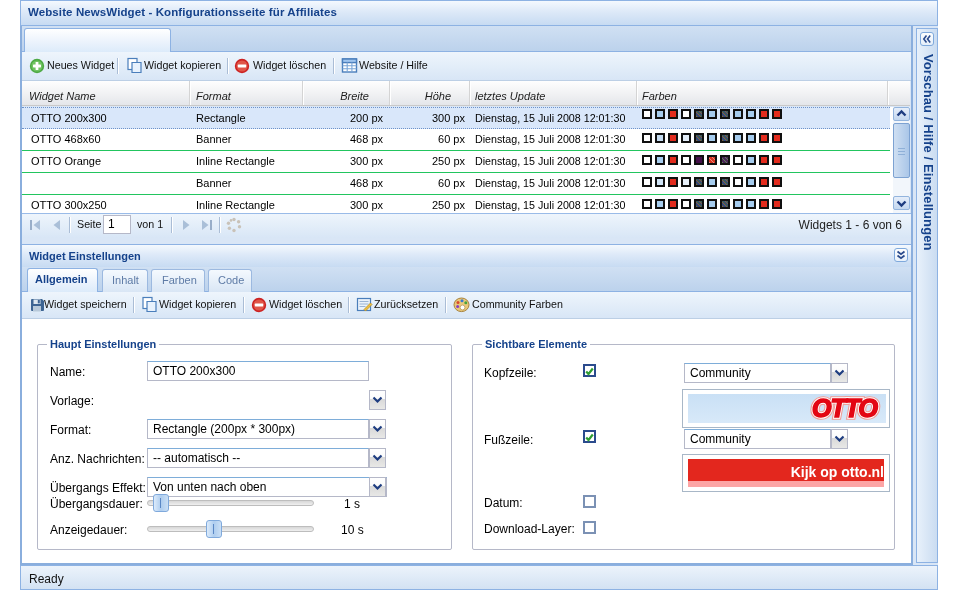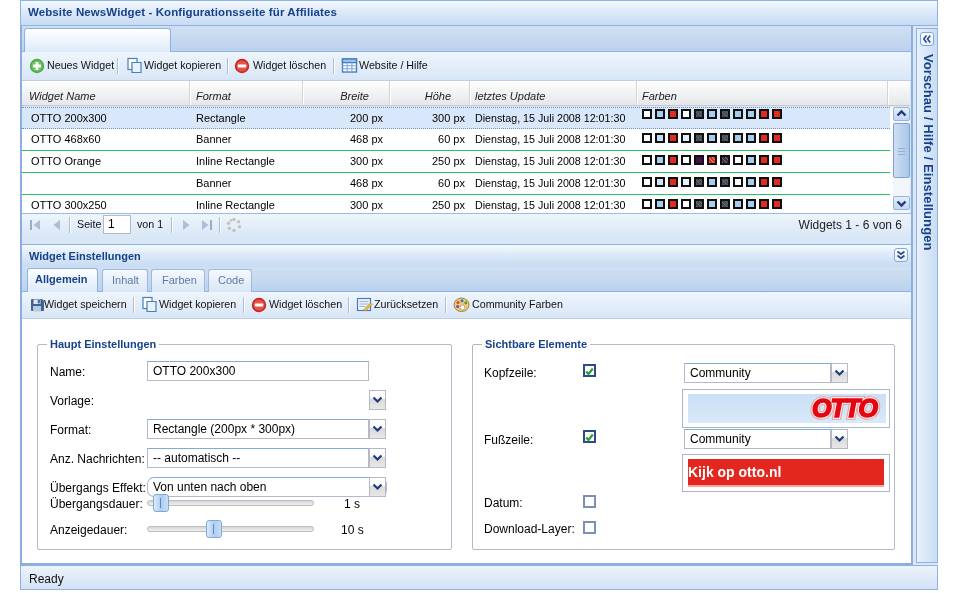--- a/index.html
+++ b/index.html
@@ -258,21 +258,21 @@
       </svg>
     </div>
  <div class="fldlabel" style="left:28px;top:133px;">Anz. Nachrichten:</div>
  <div class="txtin" style="left:125px;top:129px;width:222px;height:20px;">-- automatisch --</div>
  <div class="trig" style="left:347px;top:129px;height:20px;">
       <svg style="position:absolute;left:1px;top:4px;" width="13" height="11" viewBox="0 0 13 11">
         <path d="M2.5 2.5 L6.5 6.5 L10.5 2.5" fill="none" stroke="#1e3d80" stroke-width="2.2"></path>
       </svg>
     </div>
  <div class="fldlabel" style="left:28px;top:162px;">Übergangs Effekt:</div>
- <div class="txtin" style="left:125px;top:158px;width:240px;height:20px;border-radius:7px;">Von unten nach oben</div>
+ <div class="txtin" style="left:125px;top:158px;width:240px;height:20px;">Von unten nach oben</div>
  <div class="trig" style="left:347px;top:158px;height:20px;">
       <svg style="position:absolute;left:1px;top:4px;" width="13" height="11" viewBox="0 0 13 11">
         <path d="M2.5 2.5 L6.5 6.5 L10.5 2.5" fill="none" stroke="#1e3d80" stroke-width="2.2"></path>
       </svg>
     </div>
  <div class="fldlabel" style="left:28px;top:178px;">Übergangsdauer:</div>
  <div class="abs" style="left:125px;top:181px;width:167px;height:6px;border:1px solid #bdbdbd;border-radius:3px;background:linear-gradient(#d7d7d7,#efefef);"></div>
  <div class="abs" style="left:131px;top:175px;width:16px;height:18px;border:1px solid #7fa9dc;border-radius:3px;background:linear-gradient(90deg,#dcebfb,#aecdef 50%,#cadff5);">
       <div class="abs" style="left:6px;top:3px;width:1px;height:10px;background:#5a87c5;"></div>
     </div>
@@ -309,21 +309,21 @@
  <div class="chk" style="left:561px;top:111px;"><svg width="9" height="9" viewBox="0 0 9 9">
         <path d="M1.2 4.5 L3.5 7 L7.8 1.5" fill="none" stroke="#2f9e31" stroke-width="2.2"></path>
       </svg></div>
  <div class="txtin" style="left:662px;top:110px;width:147px;height:20px;">Community</div>
  <div class="trig" style="left:809px;top:110px;height:20px;">
       <svg style="position:absolute;left:1px;top:4px;" width="13" height="11" viewBox="0 0 13 11">
         <path d="M2.5 2.5 L6.5 6.5 L10.5 2.5" fill="none" stroke="#1e3d80" stroke-width="2.2"></path>
       </svg>
     </div>
  <div class="abs" style="left:660px;top:135px;width:208px;height:38px;border:1px solid #a8b7c7;background:#fff;"></div>
- <div class="abs" style="left:666px;top:140px;width:196px;height:28px;background:#e3271e;border-bottom:2px solid #fca5a5;color:#fff;font-weight:bold;font-size:14px;text-align:left;line-height:26px;">Kijk op otto.nl</div>
+ <div class="abs" style="left:666px;top:140px;width:196px;height:28px;background:#e3271e;border-bottom:6px solid #fca5a5;color:#fff;font-weight:bold;font-size:14px;text-align:right;line-height:26px;">Kijk op otto.nl</div>
  <div class="fldlabel" style="left:462px;top:177px;">Datum:</div>
  <div class="chk" style="left:561px;top:176px;border-color:#7b91b4;"></div>
  <div class="fldlabel" style="left:462px;top:203px;">Download-Layer:</div>
  <div class="chk" style="left:561px;top:202px;border-color:#7b91b4;"></div>
 </div>
 
 <div class="abs" style="left:916px;top:28px;width:22px;height:535px;border:1px solid #8db2e3;background:linear-gradient(90deg,#e8f1fb,#cadcf1);"></div>
 <div class="abs" style="left:920px;top:32px;width:14px;height:14px;border:1px solid #7fa9dc;border-radius:3px;background:linear-gradient(#fdfefe,#e4eefa);text-align:center;line-height:13px;color:#15428b;font-weight:bold;font-size:10px;" id="eastbtn">
     <svg width="12" height="12" viewBox="0 0 12 12" style="display:block">
       <path d="M5.5 2.5 L2.8 6 L5.5 9.5 M9.2 2.5 L6.5 6 L9.2 9.5" fill="none" stroke="#2b4b8d" stroke-width="1.6"></path>

